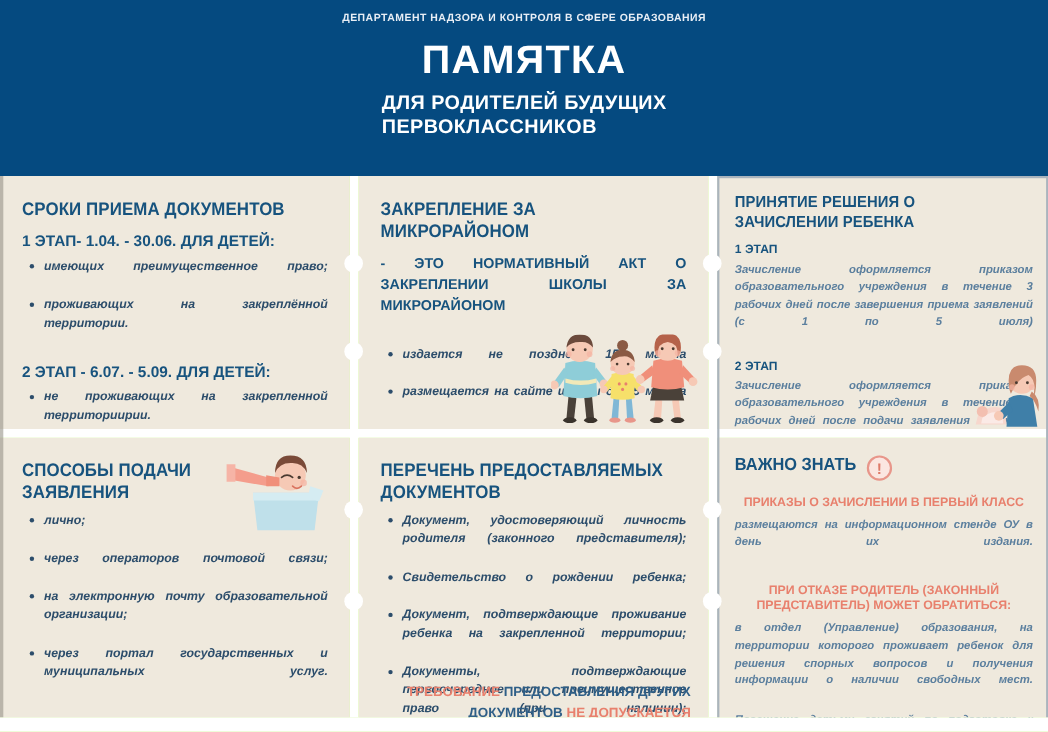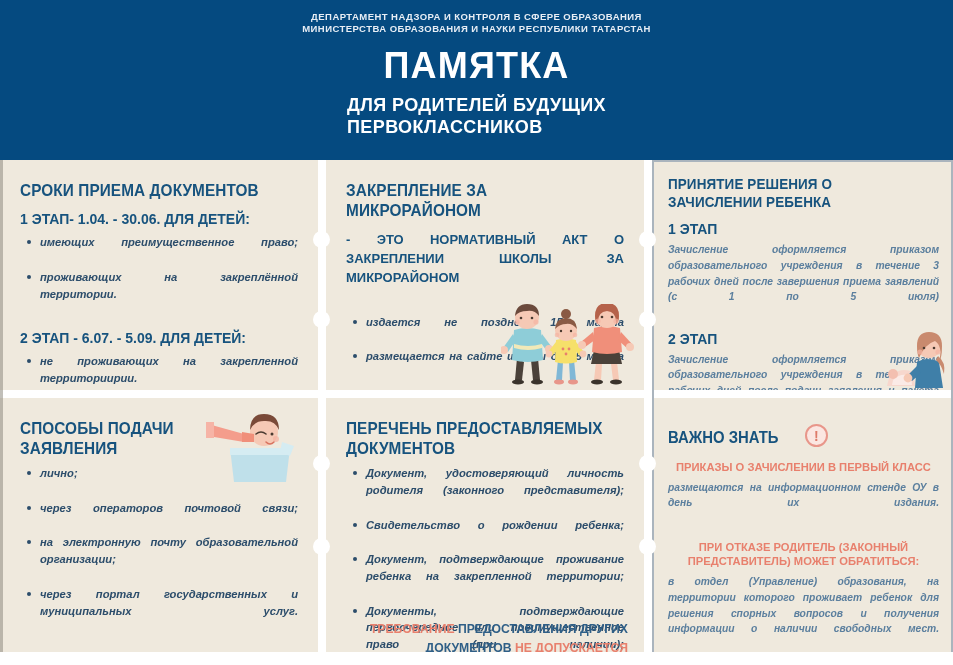--- a/index.html
+++ b/index.html
@@ -133,21 +133,21 @@
   h2.ptitle.small {
     font-size: 14.5px;
   }
   h3.stage {
     color: #17537e;
     font-size: 14px;
     font-weight: bold;
     margin-top: 11px;
     text-transform: uppercase;
   }
-  h3.stage.sm { font-size: 14px; margin-top: 10px; }
+  h3.stage.sm { font-size: 11px; margin-top: 10px; }
 
   h3.lead {
     color: #17537e;
     font-size: 13px;
     font-weight: bold;
     margin-top: 11px;
     line-height: 1.45;
     text-transform: uppercase;
     text-align: justify;
   }
@@ -208,23 +208,22 @@
     font-size: 12.2px;
     font-weight: bold;
     line-height: 1.5;
   }
   .note2 .red  { color: #e8806d; }
   .note2 .blue { color: #2f5f87; }
 
   
   .vz-head {
     display: flex;
-    align-items: flex-end;
-    gap: 18px;
-    margin-top: 10px;
+    align-items: flex-start;
+    gap: 1px;
   }
   .vz-head h2 {
     color: #17537e;
     font-size: 16px;
     font-weight: bold;
     text-transform: uppercase;
     transform: scaleX(0.93);
     transform-origin: left center;
   }
   .excl {
@@ -261,21 +260,20 @@
   
   .girl { right: 2px; bottom: 0px; width: 70px; height: 62px; }
 </style>
 </head>
 <body>
 
 <div id="poster">
 
   <div class="header">
     <div class="dept">ДЕПАРТАМЕНТ НАДЗОРА И КОНТРОЛЯ В СФЕРЕ ОБРАЗОВАНИЯ</div>
-    <div class="dept">МИНИСТЕРСТВА ОБРАЗОВАНИЯ И НАУКИ РЕСПУБЛИКИ ТАТАРСТАН</div>
     <div class="main-title">ПАМЯТКА</div>
     <div class="sub-title">
       <div>ДЛЯ РОДИТЕЛЕЙ БУДУЩИХ</div>
       <div>ПЕРВОКЛАССНИКОВ</div>
     </div>
   </div>
 
   <div class="edge-left"></div>
 
   <div class="grid">

